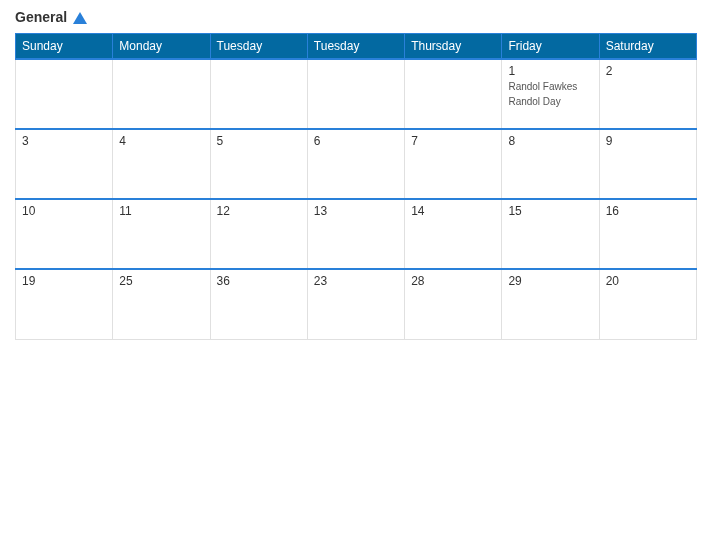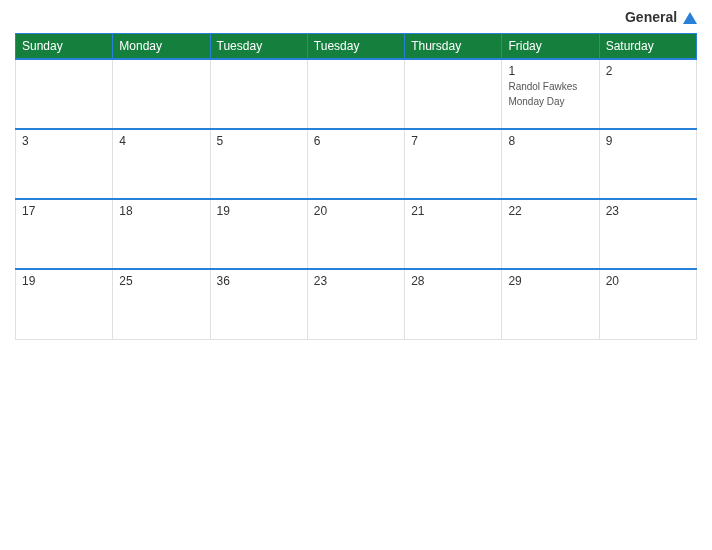--- a/index.html
+++ b/index.html
@@ -10,21 +10,21 @@
       background: #fff;
       display: flex;
       flex-direction: column;
       align-items: center;
       padding: 10px 15px;
     }
 
     .header-row {
       width: 100%;
       display: flex;
-      justify-content: flex-end;
+      justify-content: flex-start;
       align-items: center;
       margin-bottom: 8px;
     }
 
     .logo {
       display: flex;
       flex-direction: column;
       align-items: flex-start;
       line-height: 1.1;
     }
@@ -60,21 +60,21 @@
       font-size: 14px;
       color: #333;
     }
 
     .calendar {
       width: 100%;
       border-collapse: collapse;
     }
 
     .calendar thead tr {
-      background-color: #15803d;
+      background-color: #0369a1;
     }
 
     .calendar thead th {
       color: #fff;
       font-size: 12px;
       font-weight: normal;
       padding: 5px 6px;
       text-align: left;
       border: 1px solid #2980d9;
     }
@@ -141,21 +141,21 @@
   <tbody id="calendar-body">
   <tr>
         <td class="empty"></td>
         <td class="empty"></td>
         <td class="empty"></td>
         <td class="empty"></td>
         <td class="empty"></td>
         <td>
           <span class="day-num">1</span>
           <span class="event-text">Randol Fawkes</span>
-          <span class="event-text">Monday Day</span>
+          <span class="event-text">Randol Day</span>
         </td>
         <td>
           <span class="day-num">2</span>
         </td>
       </tr>
       <tr>
         <td>
           <span class="day-num">3</span>
         </td>
         <td>
@@ -172,39 +172,39 @@
         </td>
         <td>
           <span class="day-num">8</span>
         </td>
         <td>
           <span class="day-num">9</span>
         </td>
       </tr>
       <tr>
         <td>
-          <span class="day-num">17</span>
-        </td>
-        <td>
-          <span class="day-num">18</span>
-        </td>
-        <td>
-          <span class="day-num">19</span>
-        </td>
-        <td>
-          <span class="day-num">20</span>
-        </td>
-        <td>
-          <span class="day-num">21</span>
-        </td>
-        <td>
-          <span class="day-num">22</span>
-        </td>
-        <td>
-          <span class="day-num">23</span>
+          <span class="day-num">10</span>
+        </td>
+        <td>
+          <span class="day-num">11</span>
+        </td>
+        <td>
+          <span class="day-num">12</span>
+        </td>
+        <td>
+          <span class="day-num">13</span>
+        </td>
+        <td>
+          <span class="day-num">14</span>
+        </td>
+        <td>
+          <span class="day-num">15</span>
+        </td>
+        <td>
+          <span class="day-num">16</span>
         </td>
       </tr>
       <tr>
         <td>
           <span class="day-num">19</span>
         </td>
         <td>
           <span class="day-num">25</span>
         </td>
         <td>

